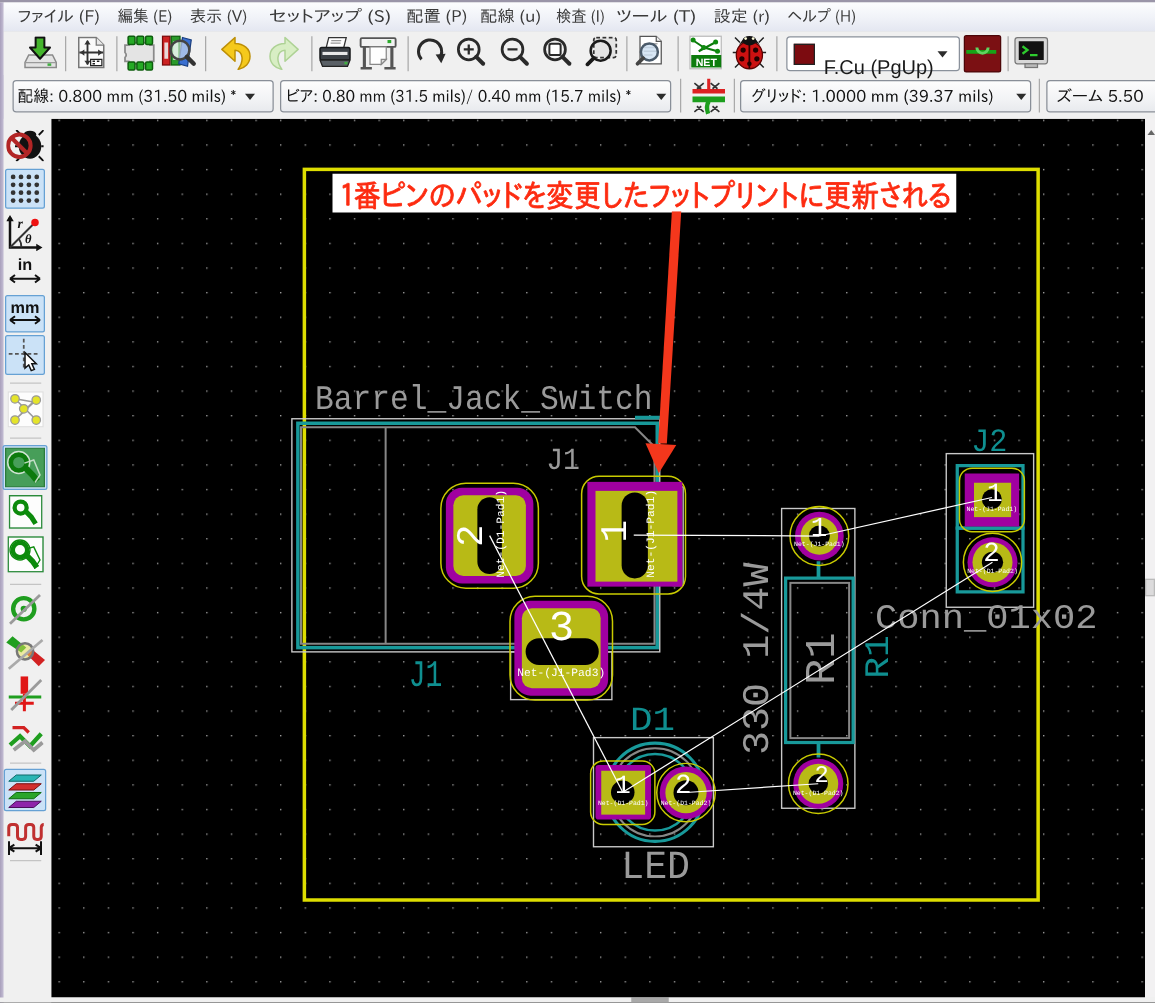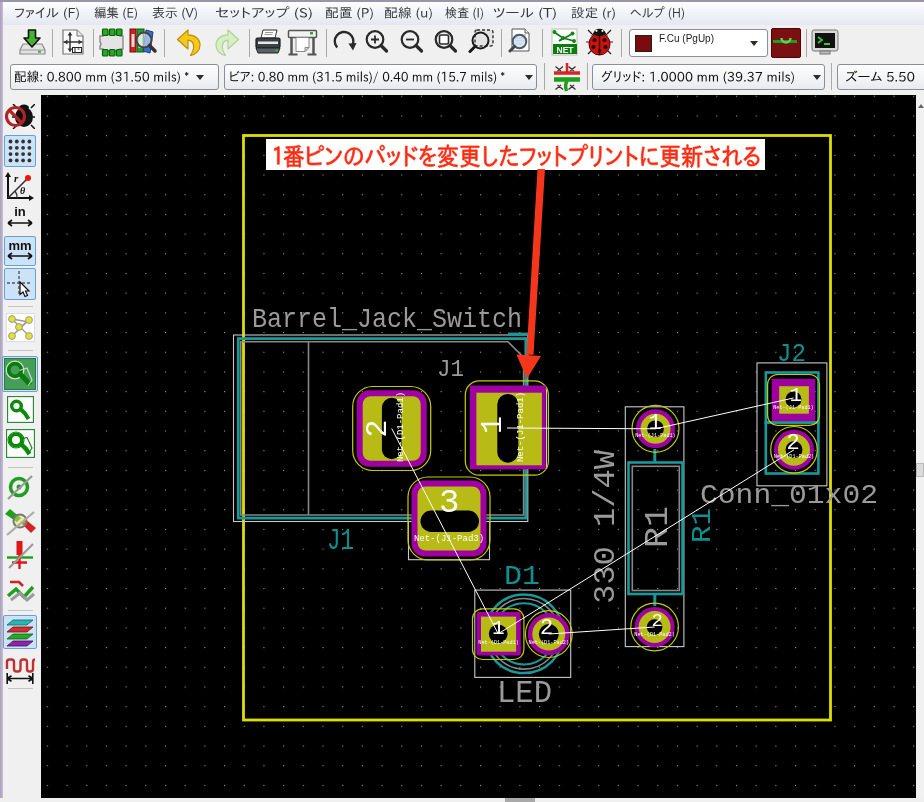--- a/index.html
+++ b/index.html
@@ -142,21 +142,21 @@
     <circle cx="10.5" cy="2.8" r="1.1" fill="#ffd"></circle>
     <circle cx="16.5" cy="2.8" r="1.1" fill="#ffd"></circle>
     <circle cx="8.5" cy="12" r="2.1" fill="#200"></circle>
     <circle cx="18.5" cy="12" r="2.1" fill="#200"></circle>
     <circle cx="7.5" cy="19" r="2.1" fill="#200"></circle>
     <circle cx="19.5" cy="19" r="2.1" fill="#200"></circle>
     <circle cx="13.5" cy="23" r="1.8" fill="#200"></circle>
   </svg>
 <div class="ab" style="left:629px;top:29px;width:139px;height:28px;background:#fff;border:1px solid #8a919b;border-radius:3px;box-sizing:border-box"></div>
 <div class="ab" style="left:635px;top:35px;width:15px;height:15px;background:#7c0b10;border:1px solid #222"></div>
-<div class="ab" style="left:659px;top:33px;font-size:10px;color:#1a1a1a">F.Cu (PgUp)</div>
+<div class="ab" style="left:659px;top:46px;font-size:16px;color:#1a1a1a">F.Cu (PgUp)</div>
 <div class="cArr" style="left:750px;top:41px"></div>
 <div class="ab" style="left:771px;top:28px;width:28px;height:28px;background:#7b1013;border:1px solid #4c0608;border-radius:2px"></div>
 <svg class="ab" style="left:771px;top:28px" width="28" height="28" viewBox="0 0 28 28">
     <path d="M2 13.5 h24" stroke="#17a317" stroke-width="3"></path>
     <path d="M10.5 10 a4.5 4.5 0 1 0 9 0" fill="none" stroke="#5fd35f" stroke-width="2.4"></path>
   </svg>
 <svg class="ab" style="left:811px;top:27px" width="29" height="30" viewBox="0 0 29 30">
     <rect x="1" y="3" width="26" height="21" rx="2" fill="#d8d8d8" stroke="#777"></rect>
     <rect x="4" y="6" width="20" height="15" fill="#111"></rect>
     <path d="M7 10 l4 3 -4 3 M13 17 h6" stroke="#2ecc2e" stroke-width="1.8" fill="none"></path>

